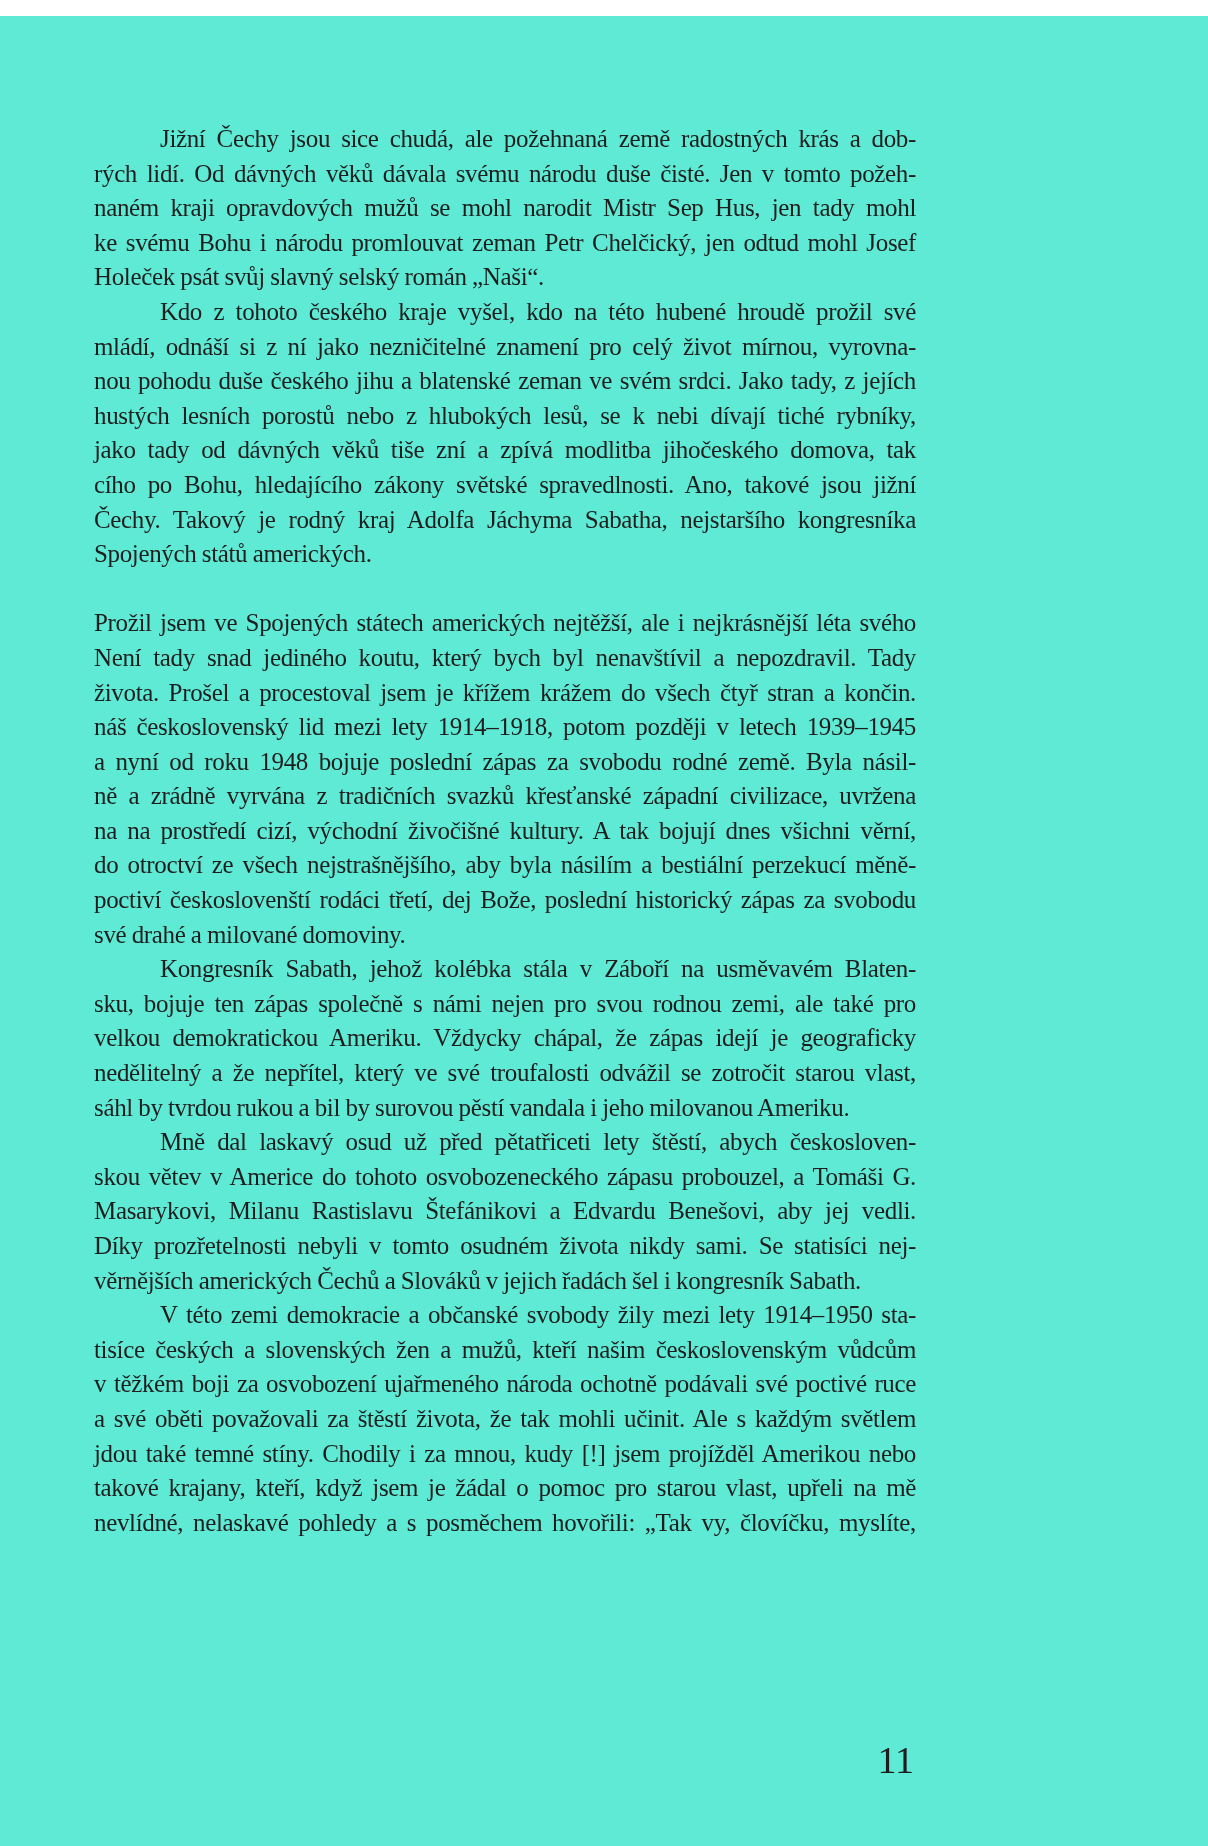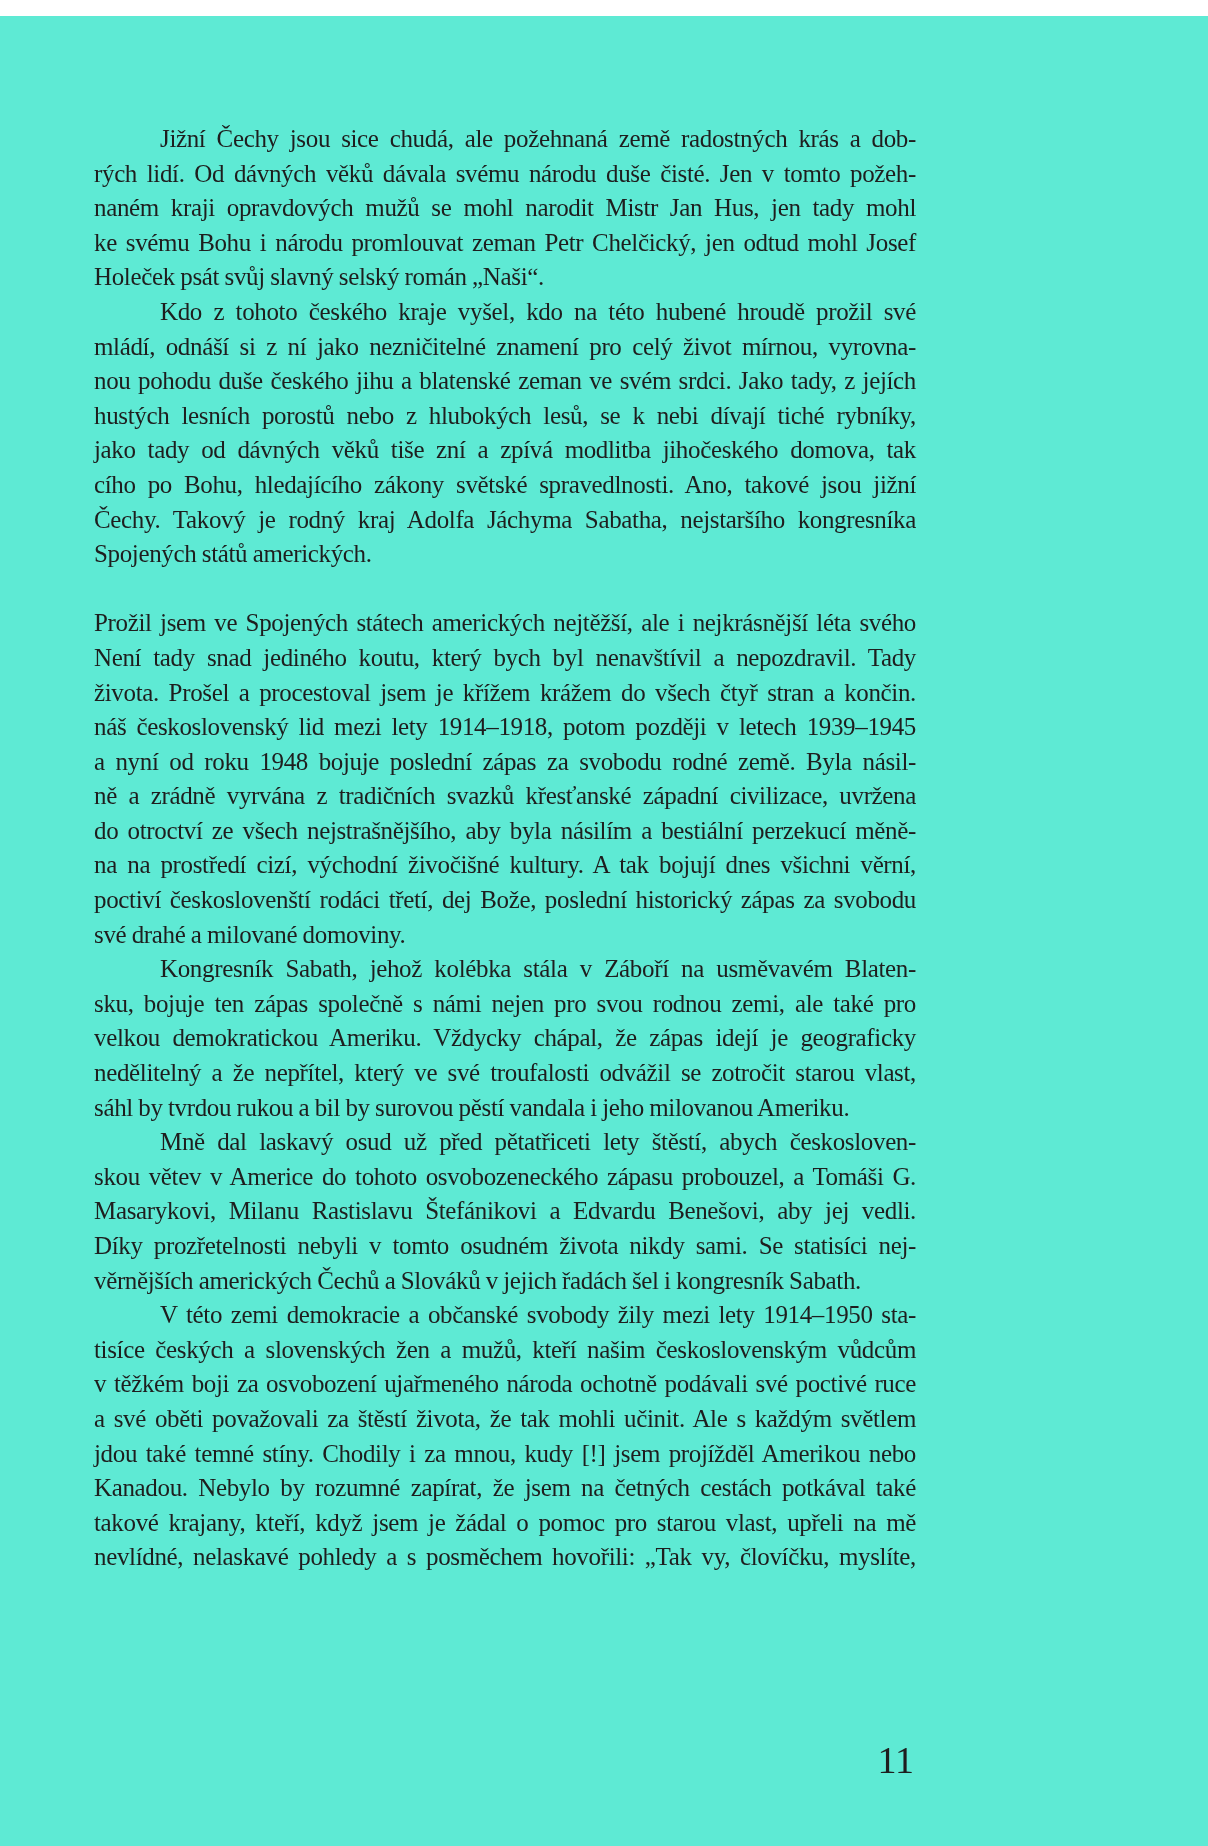--- a/index.html
+++ b/index.html
@@ -35,21 +35,21 @@
 </style>
 </head>
 <body>
 
 <div class="page">
   <div class="text-block">
 
     <div>
       <div class="line indent">Jižní Čechy jsou sice chudá, ale požehnaná země radostných krás a dob-</div>
       <div class="line">rých lidí. Od dávných věků dávala svému národu duše čisté. Jen v tomto požeh-</div>
-      <div class="line">naném kraji opravdových mužů se mohl narodit Mistr Jan Hus, jen tady mohl</div>
+      <div class="line">naném kraji opravdových mužů se mohl narodit Mistr Sep Hus, jen tady mohl</div>
       <div class="line">ke svému Bohu i národu promlouvat zeman Petr Chelčický, jen odtud mohl Josef</div>
       <div class="line last">Holeček psát svůj slavný selský román „Naši“.</div>
     </div>
 
     <div>
       <div class="line indent">Kdo z tohoto českého kraje vyšel, kdo na této hubené hroudě prožil své</div>
       <div class="line">mládí, odnáší si z ní jako nezničitelné znamení pro celý život mírnou, vyrovna-</div>
       <div class="line">nou pohodu duše českého jihu a blatenské zeman ve svém srdci. Jako tady, z jejích</div>
       <div class="line">hustých lesních porostů nebo z hlubokých lesů, se k nebi dívají tiché rybníky,</div>
       <div class="line">jako tady od dávných věků tiše zní a zpívá modlitba jihočeského domova, tak</div>
@@ -60,22 +60,22 @@
 
     <div class="gap"></div>
 
     <div>
       <div class="line">Prožil jsem ve Spojených státech amerických nejtěžší, ale i nejkrásnější léta svého</div>
       <div class="line">Není tady snad jediného koutu, který bych byl nenavštívil a nepozdravil. Tady</div>
       <div class="line">života. Prošel a procestoval jsem je křížem krážem do všech čtyř stran a končin.</div>
       <div class="line">náš československý lid mezi lety 1914–1918, potom později v letech 1939–1945</div>
       <div class="line">a nyní od roku 1948 bojuje poslední zápas za svobodu rodné země. Byla násil-</div>
       <div class="line">ně a zrádně vyrvána z tradičních svazků křesťanské západní civilizace, uvržena</div>
+      <div class="line">na na prostředí cizí, východní živočišné kultury. A tak bojují dnes všichni věrní,</div>
       <div class="line">do otroctví ze všech nejstrašnějšího, aby byla násilím a bestiální perzekucí měně-</div>
-      <div class="line">na na prostředí cizí, východní živočišné kultury. A tak bojují dnes všichni věrní,</div>
       <div class="line">poctiví českoslovenští rodáci třetí, dej Bože, poslední historický zápas za svobodu</div>
       <div class="line last">své drahé a milované domoviny.</div>
     </div>
 
     <div>
       <div class="line indent">Kongresník Sabath, jehož kolébka stála v Záboří na usměvavém Blaten-</div>
       <div class="line">sku, bojuje ten zápas společně s námi nejen pro svou rodnou zemi, ale také pro</div>
       <div class="line">velkou demokratickou Ameriku. Vždycky chápal, že zápas idejí je geograficky</div>
       <div class="line">nedělitelný a že nepřítel, který ve své troufalosti odvážil se zotročit starou vlast,</div>
       <div class="line last">sáhl by tvrdou rukou a bil by surovou pěstí vandala i jeho milovanou Ameriku.</div>
@@ -88,21 +88,20 @@
       <div class="line">Díky prozřetelnosti nebyli v tomto osudném života nikdy sami. Se statisíci nej-</div>
       <div class="line last">věrnějších amerických Čechů a Slováků v jejich řadách šel i kongresník Sabath.</div>
     </div>
 
     <div>
       <div class="line indent">V této zemi demokracie a občanské svobody žily mezi lety 1914–1950 sta-</div>
       <div class="line">tisíce českých a slovenských žen a mužů, kteří našim československým vůdcům</div>
       <div class="line">v těžkém boji za osvobození ujařmeného národa ochotně podávali své poctivé ruce</div>
       <div class="line">a své oběti považovali za štěstí života, že tak mohli učinit. Ale s každým světlem</div>
       <div class="line">jdou také temné stíny. Chodily i za mnou, kudy [!] jsem projížděl Amerikou nebo</div>
-      <div class="line">Kanadou. Nebylo by rozumné zapírat, že jsem na četných cestách potkával také</div>
       <div class="line">takové krajany, kteří, když jsem je žádal o pomoc pro starou vlast, upřeli na mě</div>
       <div class="line">nevlídné, nelaskavé pohledy a s posměchem hovořili: „Tak vy, človíčku, myslíte,</div>
     </div>
 
   </div>
 
   <div class="page-number">11</div>
 </div>
 
 </body></html>

